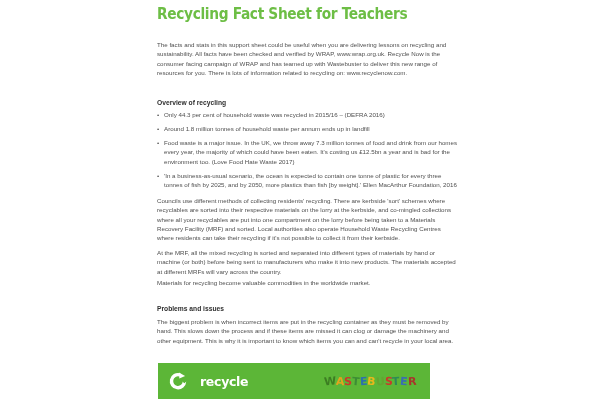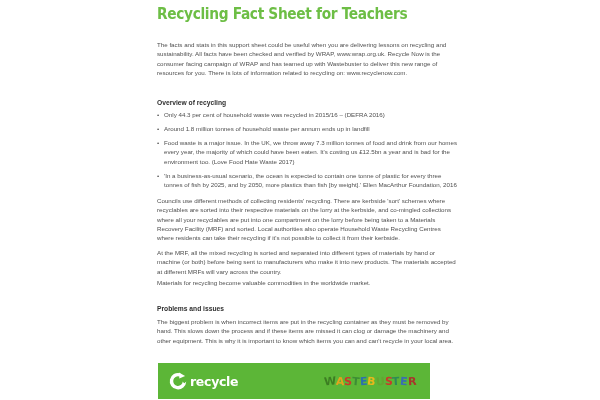--- a/index.html
+++ b/index.html
@@ -19,21 +19,21 @@
           font-size:6.2px;line-height:9.3px;color:#4f4f4f;}
   .bullet .bm{position:absolute;left:0;top:0;}
   .p1{top:196px;}
   .p2{top:248px;}
   .p3{top:278px;}
   .h-problems{top:305px;}
   .p4{top:317px;}
   .footer-bar{position:absolute;left:158px;top:363px;width:272px;height:36px;
               background:#5cb637;display:flex;align-items:center;
               justify-content:space-between;padding:0 14px 0 11px;box-sizing:border-box;}
-  .recycle-logo{display:flex;align-items:center;gap:3px;}
+  .recycle-logo{display:flex;align-items:center;gap:13px;}
   .recycle-label{color:#ffffff;font-weight:bold;font-size:12.5px;letter-spacing:-0.3px;
                  font-family:"DejaVu Sans",sans-serif;}
   .wastebuster{display:flex;align-items:center;font-family:"DejaVu Sans",sans-serif;
                font-weight:bold;font-size:11px;line-height:11px;}
   .wastebuster span{display:inline-block;}
 </style>
 </head>
 <body>
 
 <div class="canvas">

